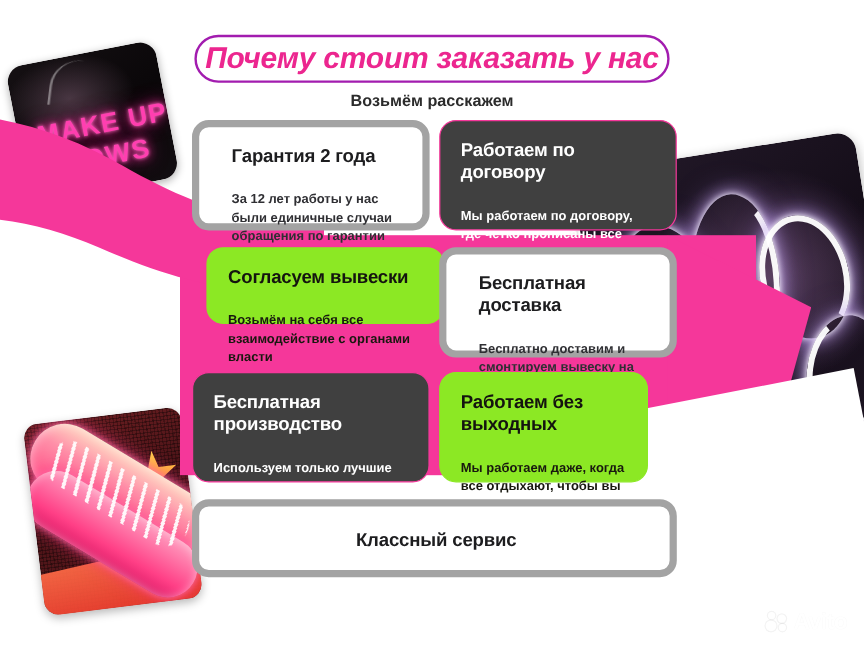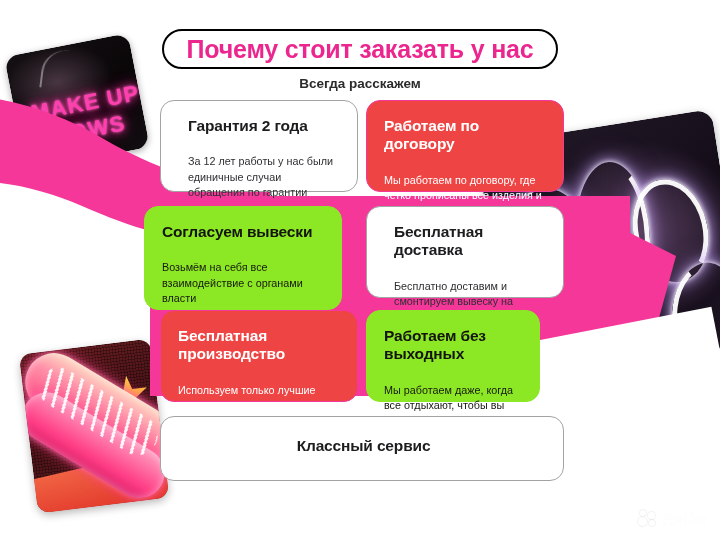--- a/index.html
+++ b/index.html
@@ -231,26 +231,27 @@
     position: relative;
     z-index: 3;
   }
 
   .title-pill {
     position: absolute;
     left: 162px;
     top: 29px;
     width: 396px;
     height: 40px;
-    border: 2px solid #000000;
+    border: 2px solid #a21caf;
     border-radius: 22px;
     background: #ffffff;
     display: flex;
     align-items: center;
     justify-content: center;
+    font-style: italic;
   }
   .title-pill .title-text {
     font-size: 25px;
     font-weight: 700;
     color: #ec268f;
     letter-spacing: -.2px;
     line-height: 1;
     white-space: nowrap;
   }
 
@@ -273,51 +274,51 @@
   }
   .card h3 {
     font-size: 15.5px;
     font-weight: 700;
     line-height: 1.18;
     margin-bottom: 10px;
     letter-spacing: -.15px;
   }
   .card p {
     font-size: 10.8px;
-    font-weight: 400;
+    font-weight: 700;
     line-height: 1.42;
     margin-top: 19px;
   }
 
   .card.white {
     background: #ffffff;
-    border: 1px solid #a3a3a3;
+    border: 6px solid #a3a3a3;
     padding-left: 27px;
   }
   .card.white h3 { color: #1d1d1f; }
   .card.white p  { color: #2f2f33; }
 
   .card.pink {
-    background: #ef4444;
+    background: #404040;
     border: 1px solid #f5379a;
   }
   .card.pink h3 { color: #ffffff; }
   .card.pink p  { color: #ffffff; }
 
   .card.green {
     background: #8ce824;
     border: 1px solid #8ce824;
   }
   .card.green h3 { color: #14140f; }
   .card.green p  { color: #18180f; }
 
   
   .c1 { left: 160px; top: 100px;  width: 198px; height: 92px; }
   .c2 { left: 366px; top: 100px;  width: 198px; height: 92px; }
-  .c3 { left: 144px; top: 206px;  width: 198px; height: 104px; }
+  .c3 { left: 172px; top: 206px;  width: 198px; height: 64px; }
   .c4 { left: 366px; top: 206px;  width: 198px; height: 92px; }
   .c5 { left: 160px; top: 310px;  width: 198px; height: 92px; }
   .c6 { left: 366px; top: 310px;  width: 174px; height: 92px; }
 
   .c7 {
     left: 160px; top: 416px;
     width: 404px; height: 65px;
     text-align: center;
     padding: 20px 24px 16px 24px;
   }
@@ -400,21 +401,21 @@
     </div>
 
   </div>
 
   <div class="content">
 
     <div class="title-pill">
       <span class="title-text">Почему стоит заказать у нас</span>
     </div>
 
-    <div class="subtitle">Всегда расскажем</div>
+    <div class="subtitle">Возьмём расскажем</div>
 
     <div class="card white c1">
       <h3>Гарантия 2 года</h3>
       <p>За 12 лет работы у нас были единичные случаи обращения по гарантии</p>
     </div>
 
     <div class="card pink c2">
       <h3>Работаем по договору</h3>
       <p>Мы работаем по договору, где четко прописаны все изделия и доставим</p>
     </div>

